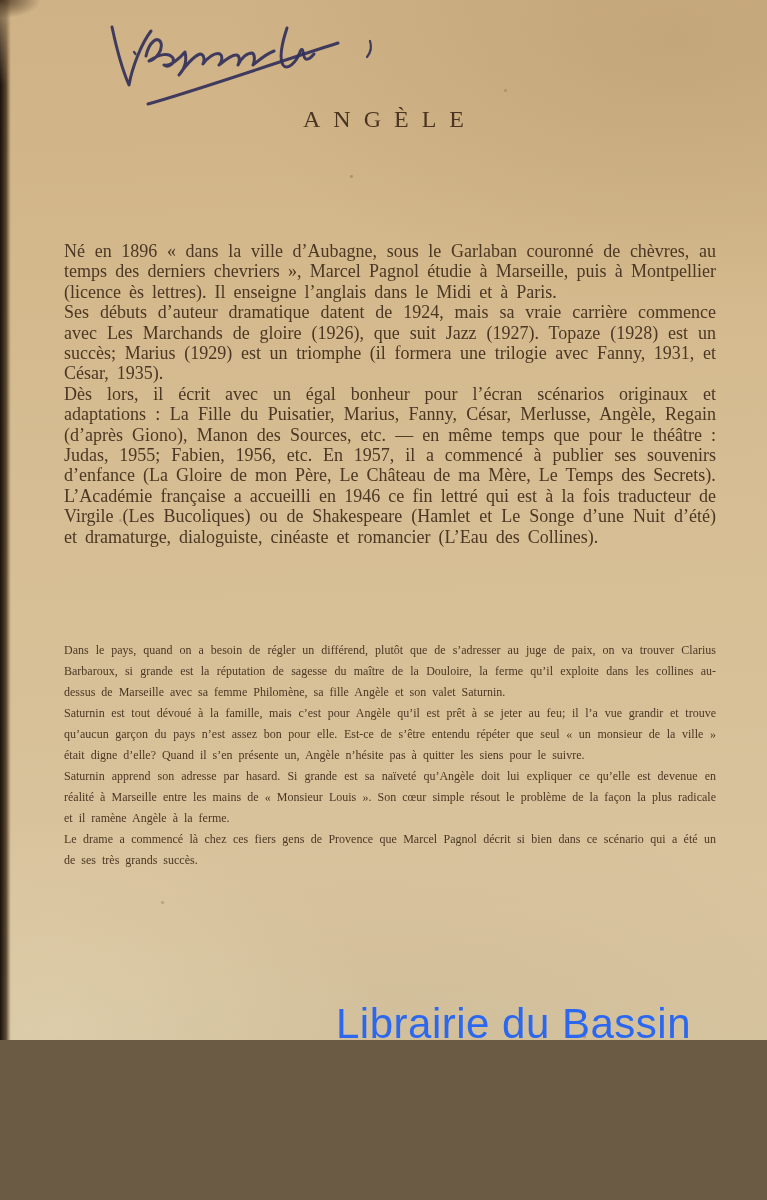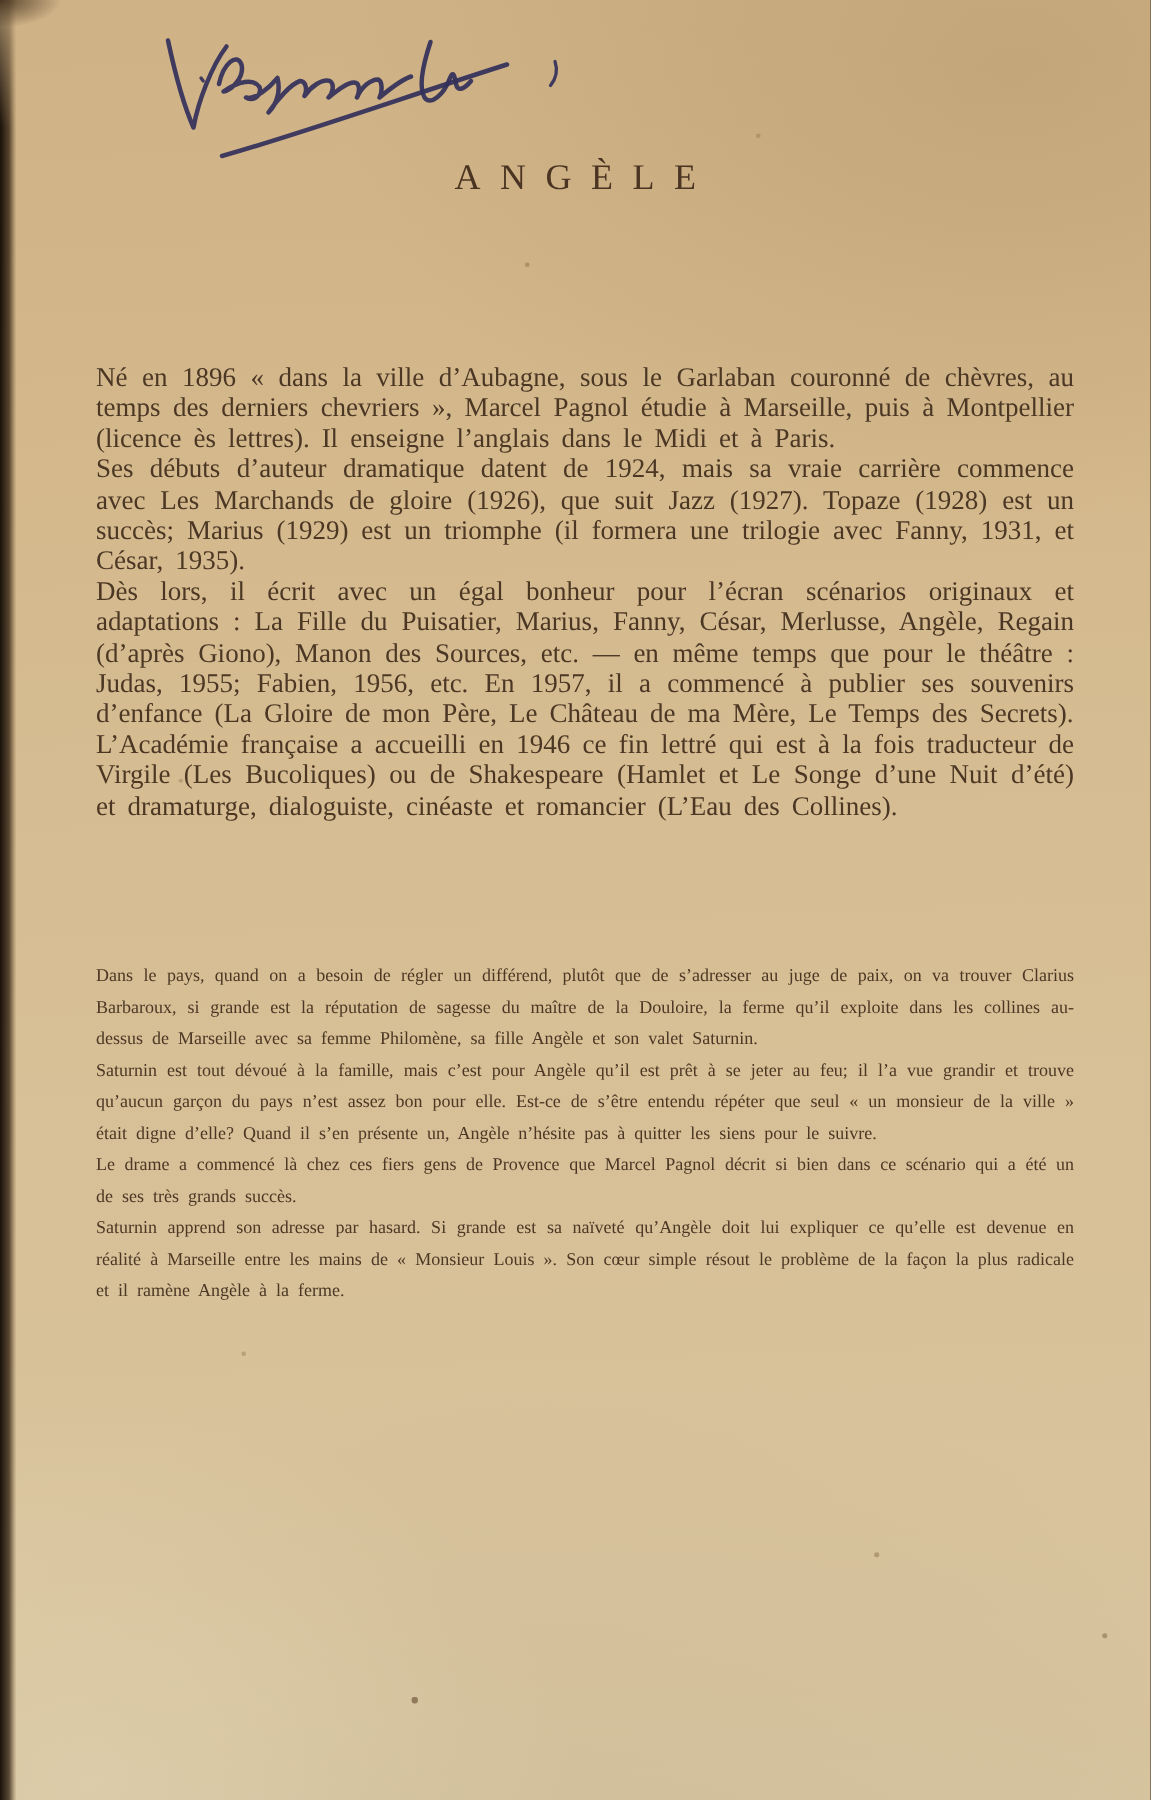--- a/index.html
+++ b/index.html
@@ -1,19 +1,19 @@
 <!DOCTYPE html>
 <html><head>
 <meta charset="utf-8">
 <style>
   html, body { margin: 0; padding: 0; background: #6b5b44; }
   .page {
     position: relative;
     width: 767px;
-    height: 1200px;
+    height: 1040px;
     margin: 0 auto;
     overflow: hidden;
     font-family: "Liberation Serif", serif;
     background:
       radial-gradient(90% 40% at 88% 4%, rgba(165,135,90,0.30), transparent 65%),
       radial-gradient(70% 35% at 8% 99%, rgba(235,222,190,0.35), transparent 60%),
       radial-gradient(120% 55% at 50% 115%, rgba(120,110,90,0.12), transparent 70%),
       linear-gradient(178deg, #cfb286 0%, #d4b98d 28%, #d7bf96 58%, #d9c6a1 100%);
   }
   .edge-left {
@@ -105,18 +105,19 @@
   <div class="text-col bio">
       <p><span class="seg-i">Né en 1896 « dans la ville d’Aubagne, sous le Garlaban couronné de chèvres, au temps des derniers chevriers », Marcel Pagnol étudie à Marseille, puis à Montpellier (licence ès lettres). Il enseigne l’anglais dans le Midi et à Paris.</span></p>
       <p><span class="seg-i">Ses débuts d’auteur dramatique datent de 1924, mais sa vraie carrière commence avec </span><span class="seg-r">Les Marchands de gloire</span><span class="seg-i"> (1926), que suit </span><span class="seg-r">Jazz</span><span class="seg-i"> (1927). </span><span class="seg-r">Topaze</span><span class="seg-i"> (1928) est un succès; </span><span class="seg-r">Marius</span><span class="seg-i"> (1929) est un triomphe (il formera une trilogie avec </span><span class="seg-r">Fanny</span><span class="seg-i">, 1931, et </span><span class="seg-r">César</span><span class="seg-i">, 1935).</span></p>
       <p><span class="seg-i">Dès lors, il écrit avec un égal bonheur pour l’écran scénarios originaux et adaptations : </span><span class="seg-r">La Fille du Puisatier, Marius, Fanny, César, Merlusse, Angèle, Regain</span><span class="seg-i"> (d’après Giono), </span><span class="seg-r">Manon des Sources,</span><span class="seg-i"> etc. — en même temps que pour le théâtre : </span><span class="seg-r">Judas,</span><span class="seg-i"> 1955; </span><span class="seg-r">Fabien,</span><span class="seg-i"> 1956, etc. En 1957, il a commencé à publier ses souvenirs d’enfance (</span><span class="seg-r">La Gloire de mon Père, Le Château de ma Mère, Le Temps des Secrets</span><span class="seg-i">).</span></p>
       <p><span class="seg-i">L’Académie française a accueilli en 1946 ce fin lettré qui est à la fois traducteur de Virgile (</span><span class="seg-r">Les Bucoliques</span><span class="seg-i">) ou de Shakespeare (</span><span class="seg-r">Hamlet</span><span class="seg-i"> et </span><span class="seg-r">Le Songe d’une Nuit d’été</span><span class="seg-i">) et dramaturge, dialoguiste, cinéaste et romancier (</span><span class="seg-r">L’Eau des Collines</span><span class="seg-i">).</span></p>
     </div>
 
   <div class="text-col synopsis">
       <p><span class="seg-r">Dans le pays, quand on a besoin de régler un différend, plutôt que de s’adresser au juge de paix, on va trouver Clarius Barbaroux, si grande est la réputation de sagesse du maître de la Douloire, la ferme qu’il exploite dans les collines au-dessus de Marseille avec sa femme Philomène, sa fille Angèle et son valet Saturnin.</span></p>
       <p><span class="seg-r">Saturnin est tout dévoué à la famille, mais c’est pour Angèle qu’il est prêt à se jeter au feu; il l’a vue grandir et trouve qu’aucun garçon du pays n’est assez bon pour elle. Est-ce de s’être entendu répéter que seul « un monsieur de la ville » était digne d’elle? Quand il s’en présente un, Angèle n’hésite pas à quitter les siens pour le suivre.</span></p>
+      <p><span class="seg-r">Saturnin apprend son adresse par hasard. Si grande est sa naïveté qu’Angèle doit lui expliquer ce qu’elle est devenue en réalité à Marseille entre les mains de « Monsieur Louis ». Son cœur simple résout le problème de la façon la plus radicale et il ramène Angèle à la ferme.</span></p>
       <p><span class="seg-r">Le drame a commencé là chez ces fiers gens de Provence que Marcel Pagnol décrit si bien dans ce scénario qui a été un de ses très grands succès.</span></p>
-      <p><span class="seg-r">Saturnin apprend son adresse par hasard. Si grande est sa naïveté qu’Angèle doit lui expliquer ce qu’elle est devenue en réalité à Marseille entre les mains de « Monsieur Louis ». Son cœur simple résout le problème de la façon la plus radicale et il ramène Angèle à la ferme.</span></p>
     </div>
 
+  <div class="watermark" style="color: rgb(43, 104, 239);">Librairie du Bassin</div>
 
 </div>
 
 </body></html>

